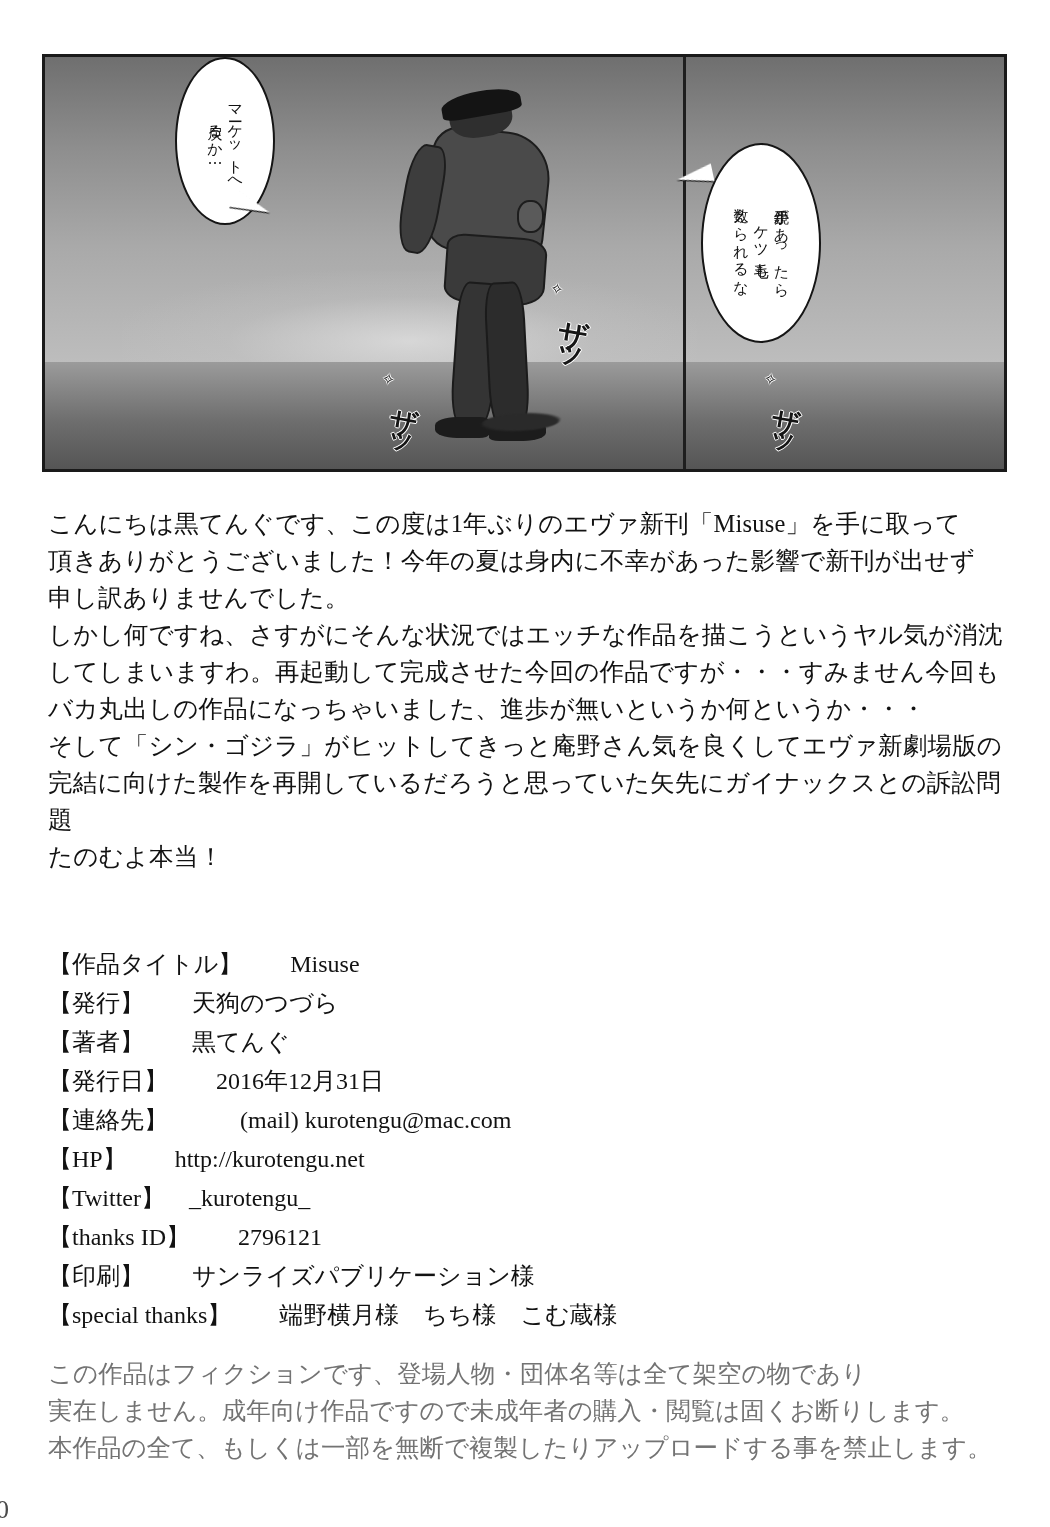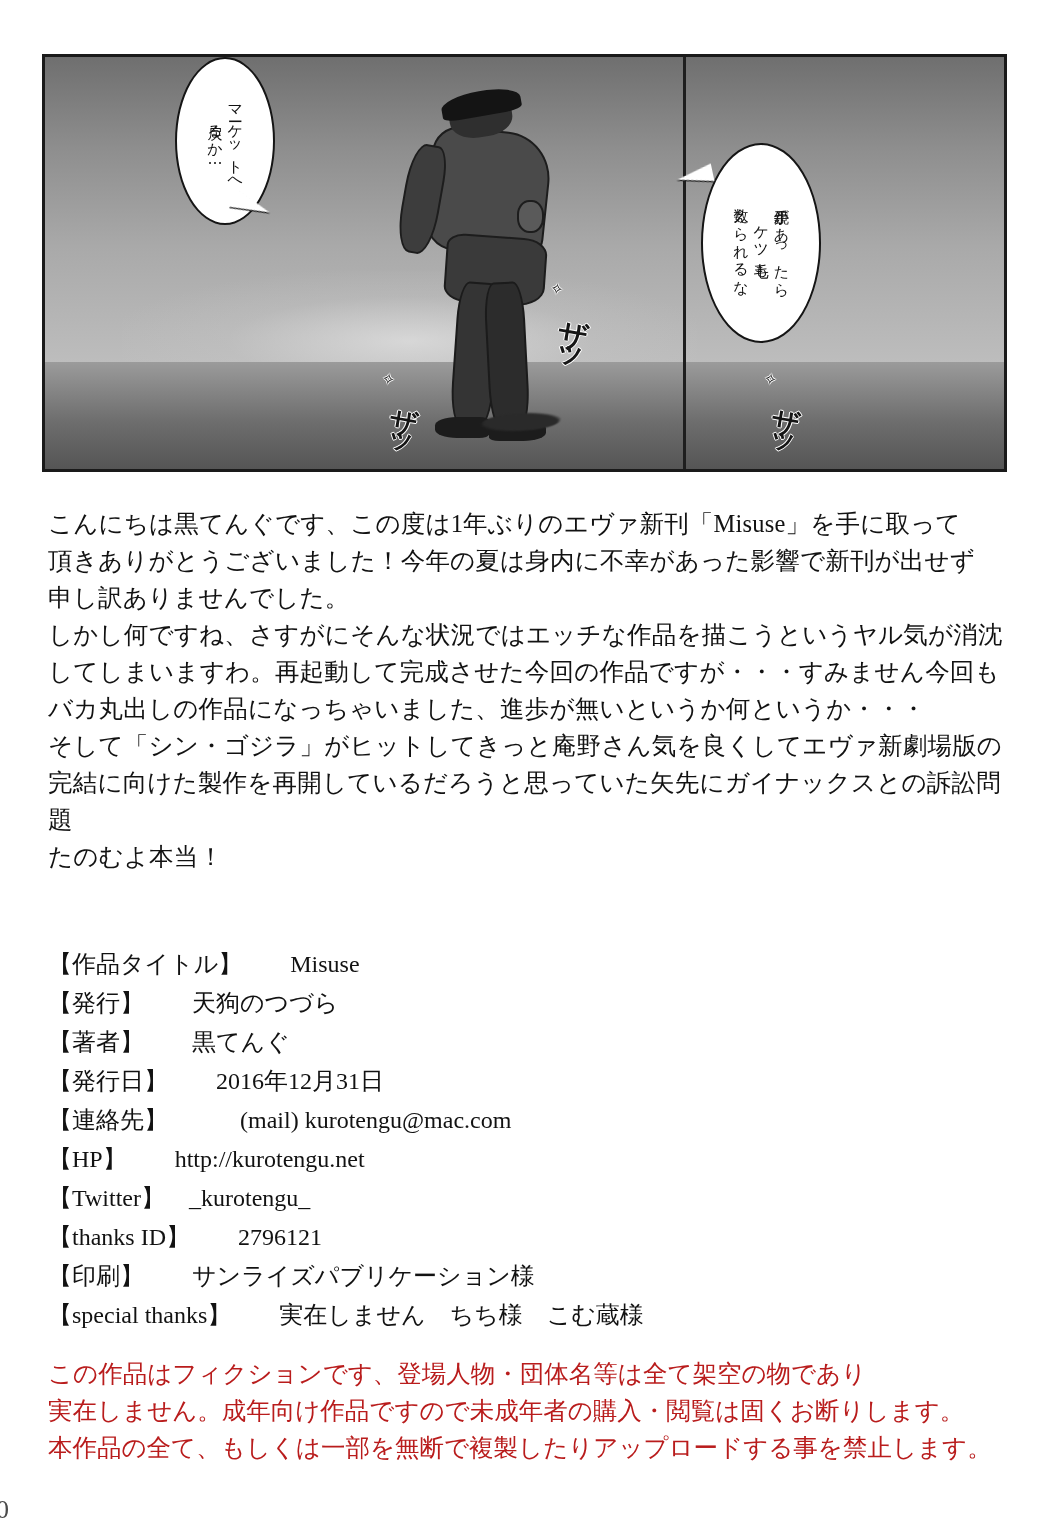--- a/index.html
+++ b/index.html
@@ -293,21 +293,21 @@
   .cl-val { }
 
   
   #disclaimer {
     position: absolute;
     left: 48px;
     top: 1355px;
     width: 960px;
     font-size: 24.5px;
     line-height: 37px;
-    color: #b91c1c;
+    color: #737373;
   }
   #disclaimer p { margin: 0; }
 
   
   #page-number {
     position: absolute;
     left: -4px;
     bottom: 2px;
     font-size: 26px;
     color: #4a4a4a;
@@ -380,21 +380,21 @@
 <div id="colophon">
   <div class="colophon-row"><span class="cl-key">【作品タイトル】</span><span class="cl-val">　　Misuse</span></div>
   <div class="colophon-row"><span class="cl-key">【発行】</span><span class="cl-val">　　天狗のつづら</span></div>
   <div class="colophon-row"><span class="cl-key">【著者】</span><span class="cl-val">　　黒てんぐ</span></div>
   <div class="colophon-row"><span class="cl-key">【発行日】</span><span class="cl-val">　　2016年12月31日</span></div>
   <div class="colophon-row"><span class="cl-key">【連絡先】</span><span class="cl-val">　　　(mail) kurotengu@mac.com</span></div>
   <div class="colophon-row"><span class="cl-key">【HP】</span><span class="cl-val">　　http://kurotengu.net</span></div>
   <div class="colophon-row"><span class="cl-key">【Twitter】</span><span class="cl-val">　_kurotengu_</span></div>
   <div class="colophon-row"><span class="cl-key">【thanks ID】</span><span class="cl-val">　　2796121</span></div>
   <div class="colophon-row"><span class="cl-key">【印刷】</span><span class="cl-val">　　サンライズパブリケーション様</span></div>
-  <div class="colophon-row"><span class="cl-key">【special thanks】</span><span class="cl-val">　　実在しません　ちち様　こむ蔵様</span></div>
+  <div class="colophon-row"><span class="cl-key">【special thanks】</span><span class="cl-val">　　端野横月様　ちち様　こむ蔵様</span></div>
 </div>
 
 <div id="disclaimer">
   <p>この作品はフィクションです、登場人物・団体名等は全て架空の物であり</p>
   <p>実在しません。成年向け作品ですので未成年者の購入・閲覧は固くお断りします。</p>
   <p>本作品の全て、もしくは一部を無断で複製したりアップロードする事を禁止します。</p>
 </div>
 
 <div id="page-number">0</div>
 

